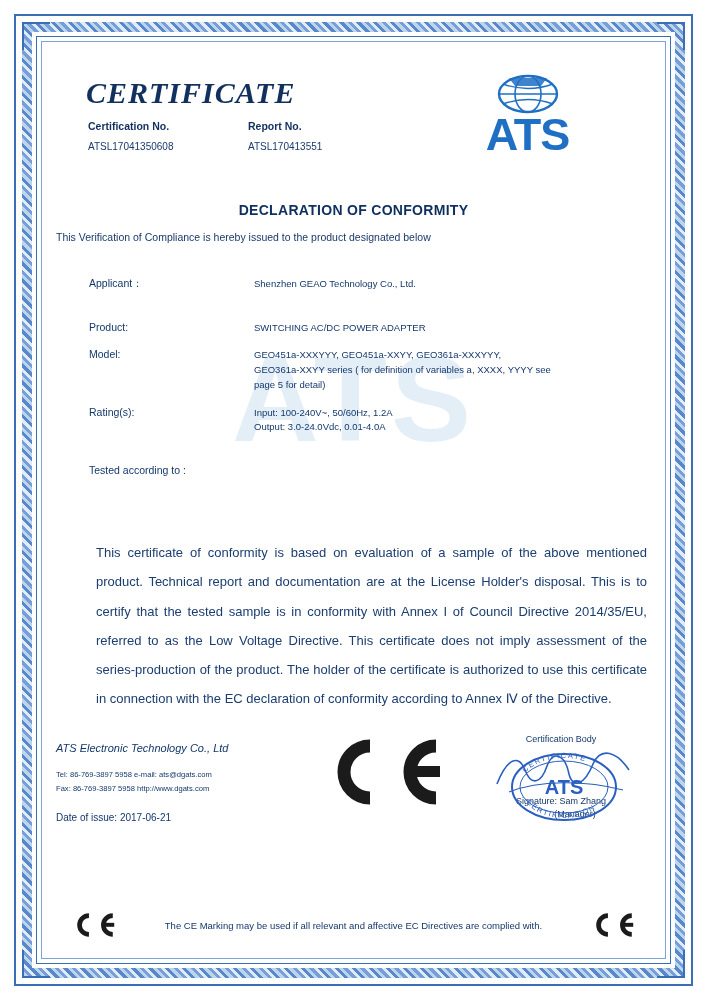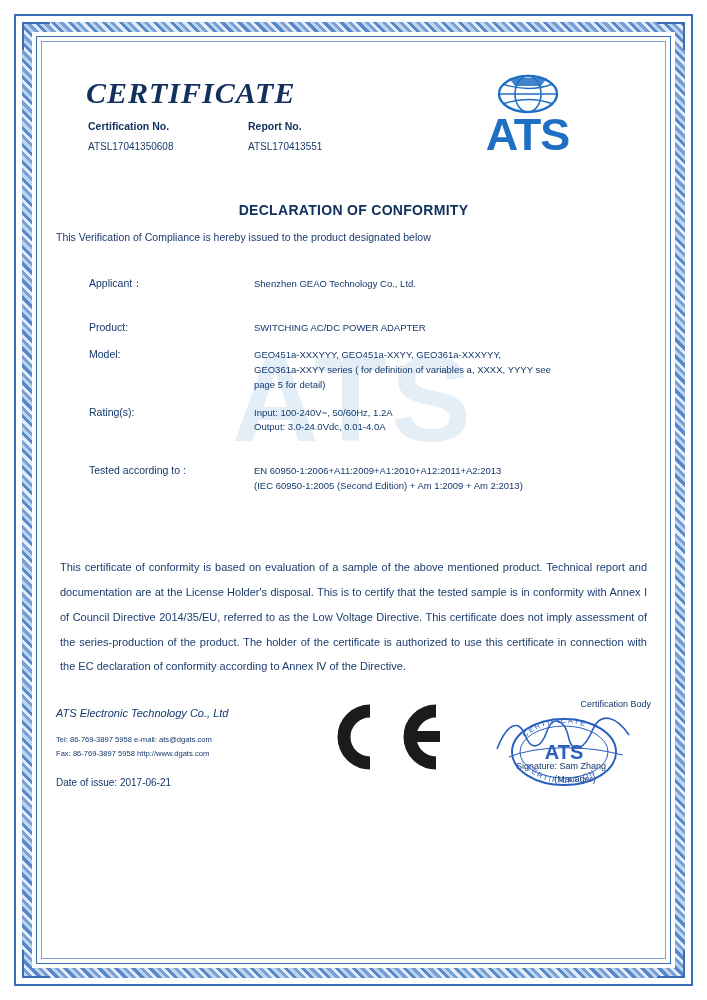--- a/index.html
+++ b/index.html
@@ -138,25 +138,26 @@
     color: #14386c;
     line-height: 1.55;
   }
   .row .val .ln { display: block; }
   .gap-lg { height: 22px; }
   .gap-sm { height: 6px; }
 
   
   .para {
     margin-top: 62px;
-    font-size: 11px;
+    font-size: 13px;
     line-height: 2.25;
     color: #1b3d70;
     text-align: justify;
     padding: 0 4px;
+    margin-left: 36px;
   }
 
   
   .footer {
     margin-top: 28px;
     position: relative;
   }
   .company {
     font-size: 11px;
     color: #14386c;
@@ -184,21 +185,20 @@
   .cert-body {
     position: absolute;
     right: 0;
     top: -8px;
     width: 180px;
     text-align: center;
   }
   .cert-body-label {
     font-size: 9px;
     color: #14386c;
-    text-align: right;
   }
   .sig-line {
     font-size: 9px;
     color: #14386c;
     margin-top: 52px;
   }
   .manager {
     font-size: 9px;
     color: #14386c;
     margin-top: 3px;
@@ -334,24 +334,20 @@
         <div class="val">
           <span class="ln">Input: 100-240V~, 50/60Hz, 1.2A</span>
           <span class="ln">Output: 3.0-24.0Vdc, 0.01-4.0A</span>
         </div>
       </div>
 
       <div class="gap-lg"></div>
 
       <div class="row">
         <div class="lbl">Tested according to :</div>
-        <div class="val">
-          <span class="ln">EN 60950-1:2006+A11:2009+A1:2010+A12:2011+A2:2013</span>
-          <span class="ln">(IEC 60950-1:2005 (Second Edition) + Am 1:2009 + Am 2:2013)</span>
-        </div>
       </div>
 
     </div>
 
     <div class="para">This certificate of conformity is based on evaluation of a sample of the above mentioned product. Technical report and documentation are at the License Holder's disposal. This is to certify that the tested sample is in conformity with Annex I of Council Directive 2014/35/EU, referred to as the Low Voltage Directive. This certificate does not imply assessment of the series-production of the product. The holder of the certificate is authorized to use this certificate in connection with the EC declaration of conformity according to Annex Ⅳ of the Directive.</div>
 
     <div class="footer">
       <div class="company">ATS Electronic Technology Co., Ltd</div>
       <div class="contact">Tel: 86-769-3897 5958   e-mail: ats@dgats.com</div>
       <div class="contact">Fax: 86-769-3897 5958   http://www.dgats.com</div>
@@ -387,15 +383,28 @@
         <svg class="sig-script" viewBox="0 0 150 60">
           <path d="M8 44 C18 18, 30 14, 36 30 C42 46, 52 44, 58 26 C64 10, 76 14, 80 34 C84 50, 96 44, 104 24 C112 6, 128 12, 140 30" fill="none" stroke="#2a5fbf" stroke-width="1.6"></path>
           <path d="M20 52 C50 40, 96 40, 134 50" fill="none" stroke="#2a5fbf" stroke-width="1.2"></path>
         </svg>
 
         <div class="sig-line">Signature: Sam Zhang</div>
         <div class="manager">(Manager)</div>
       </div>
     </div>
 
+    <div class="bottom-bar">
+      <svg width="48" height="26" viewBox="0 0 66 36">
+        <path d="M26 5 A13 13 0 1 0 26 31" fill="none" stroke="#1b1b1b" stroke-width="6.5"></path>
+        <path d="M59 5 A13 13 0 1 0 59 31" fill="none" stroke="#1b1b1b" stroke-width="6.5"></path>
+        <rect x="48" y="15" width="13" height="5.5" fill="#1b1b1b"></rect>
+      </svg>
+      <div class="bottom-note">The CE Marking may be used if all relevant and affective EC Directives are complied with.</div>
+      <svg width="48" height="26" viewBox="0 0 66 36">
+        <path d="M26 5 A13 13 0 1 0 26 31" fill="none" stroke="#1b1b1b" stroke-width="6.5"></path>
+        <path d="M59 5 A13 13 0 1 0 59 31" fill="none" stroke="#1b1b1b" stroke-width="6.5"></path>
+        <rect x="48" y="15" width="13" height="5.5" fill="#1b1b1b"></rect>
+      </svg>
+    </div>
 
   </div>
 </div>
 
 </body></html>

